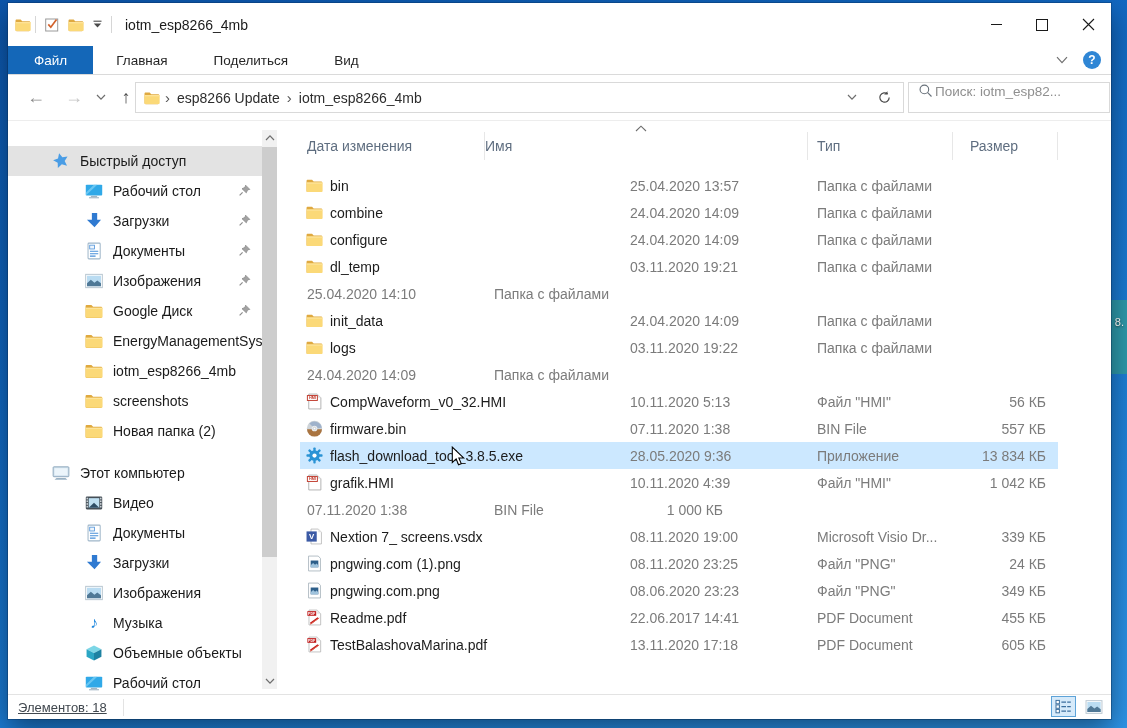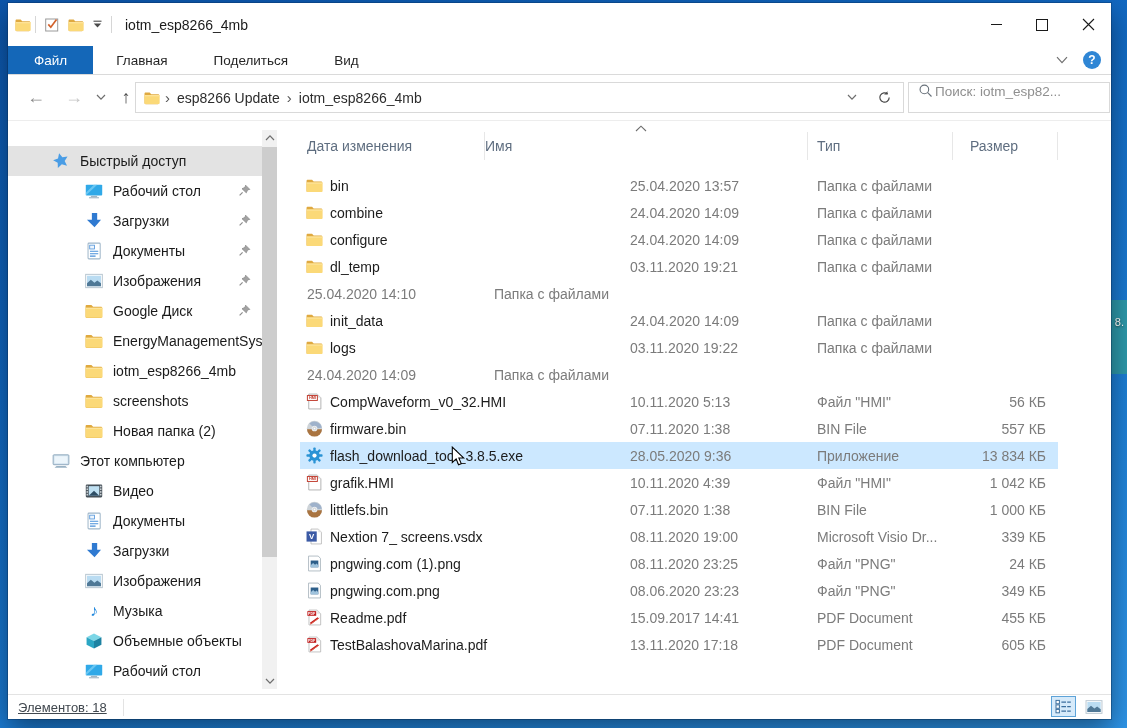--- a/index.html
+++ b/index.html
@@ -54,21 +54,21 @@
   
   .main{position:absolute;top:117px;left:0;right:0;bottom:24px;display:flex;overflow:hidden;}
 
   
   .sidebar{width:282px;position:relative;flex:none;font-size:14px;color:#1a1a1a;}
   .side-list{padding-top:26px;}
   .side-item{height:30px;display:flex;align-items:center;position:relative;margin-right:28px;white-space:nowrap;}
   .side-item.lvl0{padding-left:44px;}
   .side-item.lvl1{padding-left:77px;}
   .side-item.selected{background:#e3e3e3;}
-  .side-item.section-gap{}
+  .side-item.section-gap{margin-top:12px;}
   .side-item .si-icon{width:18px;height:18px;margin-right:10px;flex:none;}
   .side-label{overflow:hidden;text-overflow:clip;flex:1;}
   .pin{position:absolute;right:11px;top:8px;width:13px;height:13px;}
   .side-scroll{position:absolute;right:13px;top:10px;width:15px;bottom:6px;background:#f1f1f1;}
   .scroll-arrow{position:absolute;left:0;width:15px;height:15px;display:flex;align-items:center;justify-content:center;}
   .scroll-thumb{position:absolute;left:0;top:17px;width:15px;height:410px;background:#cdcdcd;}
 
   
   .content{flex:1;position:relative;font-size:14px;}
   .cols-header{position:absolute;top:12px;left:10px;height:28px;display:flex;color:#5f6e80;}
@@ -642,32 +642,20 @@
                   <text x="5" y="6" font-size="3.6" font-weight="bold" fill="#c0392b" text-anchor="middle" font-family="Liberation Sans,sans-serif">HMI</text>
                 </svg>
               </span>
               <span class="fname">grafik.HMI</span>
             </div>
             <div class="cell c-date">10.11.2020 4:39</div>
             <div class="cell c-type">Файл "HMI"</div>
             <div class="cell c-size">1 042 КБ</div>
           </div>
           <div class="frow">
-            <div class="cell c-name">
-              <span class="icon fi">
-                <svg width="100%" height="100%" viewBox="0 0 16 16">
-                  <circle cx="8" cy="8" r="7.2" fill="#cdd3d8"></circle>
-                  <path d="M1 8.6a7 7 0 0 0 14 0z" fill="#a97440"></path>
-                  <path d="M14.9 7.4A7 7 0 0 0 3.2 3.4L8 8z" fill="#93aac8" opacity=".8"></path>
-                  <circle cx="8" cy="8" r="2.7" fill="#e9edf0"></circle>
-                  <circle cx="8" cy="8" r="1.2" fill="#fff" stroke="#b5b5b5" stroke-width=".5"></circle>
-                </svg>
-              </span>
-              <span class="fname">littlefs.bin</span>
-            </div>
             <div class="cell c-date">07.11.2020 1:38</div>
             <div class="cell c-type">BIN File</div>
             <div class="cell c-size">1 000 КБ</div>
           </div>
           <div class="frow">
             <div class="cell c-name">
               <span class="icon fi">
                 <svg width="100%" height="100%" viewBox="0 0 15 16">
                   <path fill="#fff" stroke="#b0b0b0" stroke-width=".7" d="M4.2 1h6.9l2.9 3V15H4.2z"></path>
                   <path fill="#e4e4e4" d="M11.1 1L14 4h-2.9z"></path>
@@ -718,21 +706,21 @@
                   <path fill="#fff" stroke="#b0b0b0" stroke-width=".7" d="M1.8 1h7.7l3.3 3.4V15H1.8z"></path>
                   <path fill="#e4e4e4" d="M9.5 1l3.3 3.4H9.5z"></path>
                   <rect x=".3" y="2" width="8.3" height="4.4" fill="#c11e1e"></rect>
                   <text x="4.4" y="5.4" font-size="3.4" fill="#fff" text-anchor="middle" font-weight="bold" font-family="Liberation Sans,sans-serif">PDF</text>
                   <path d="M3.2 13.6l7.2-5.2" stroke="#c11e1e" stroke-width="1.6"></path>
                   <path d="M3 14.4l8.4-6" stroke="#e2604c" stroke-width=".9"></path>
                 </svg>
               </span>
               <span class="fname">Readme.pdf</span>
             </div>
-            <div class="cell c-date">15.09.2017 14:41</div>
+            <div class="cell c-date">22.06.2017 14:41</div>
             <div class="cell c-type">PDF Document</div>
             <div class="cell c-size">455 КБ</div>
           </div>
           <div class="frow">
             <div class="cell c-name">
               <span class="icon fi">
                 <svg width="100%" height="100%" viewBox="0 0 14 16">
                   <path fill="#fff" stroke="#b0b0b0" stroke-width=".7" d="M1.8 1h7.7l3.3 3.4V15H1.8z"></path>
                   <path fill="#e4e4e4" d="M9.5 1l3.3 3.4H9.5z"></path>
                   <rect x=".3" y="2" width="8.3" height="4.4" fill="#c11e1e"></rect>

